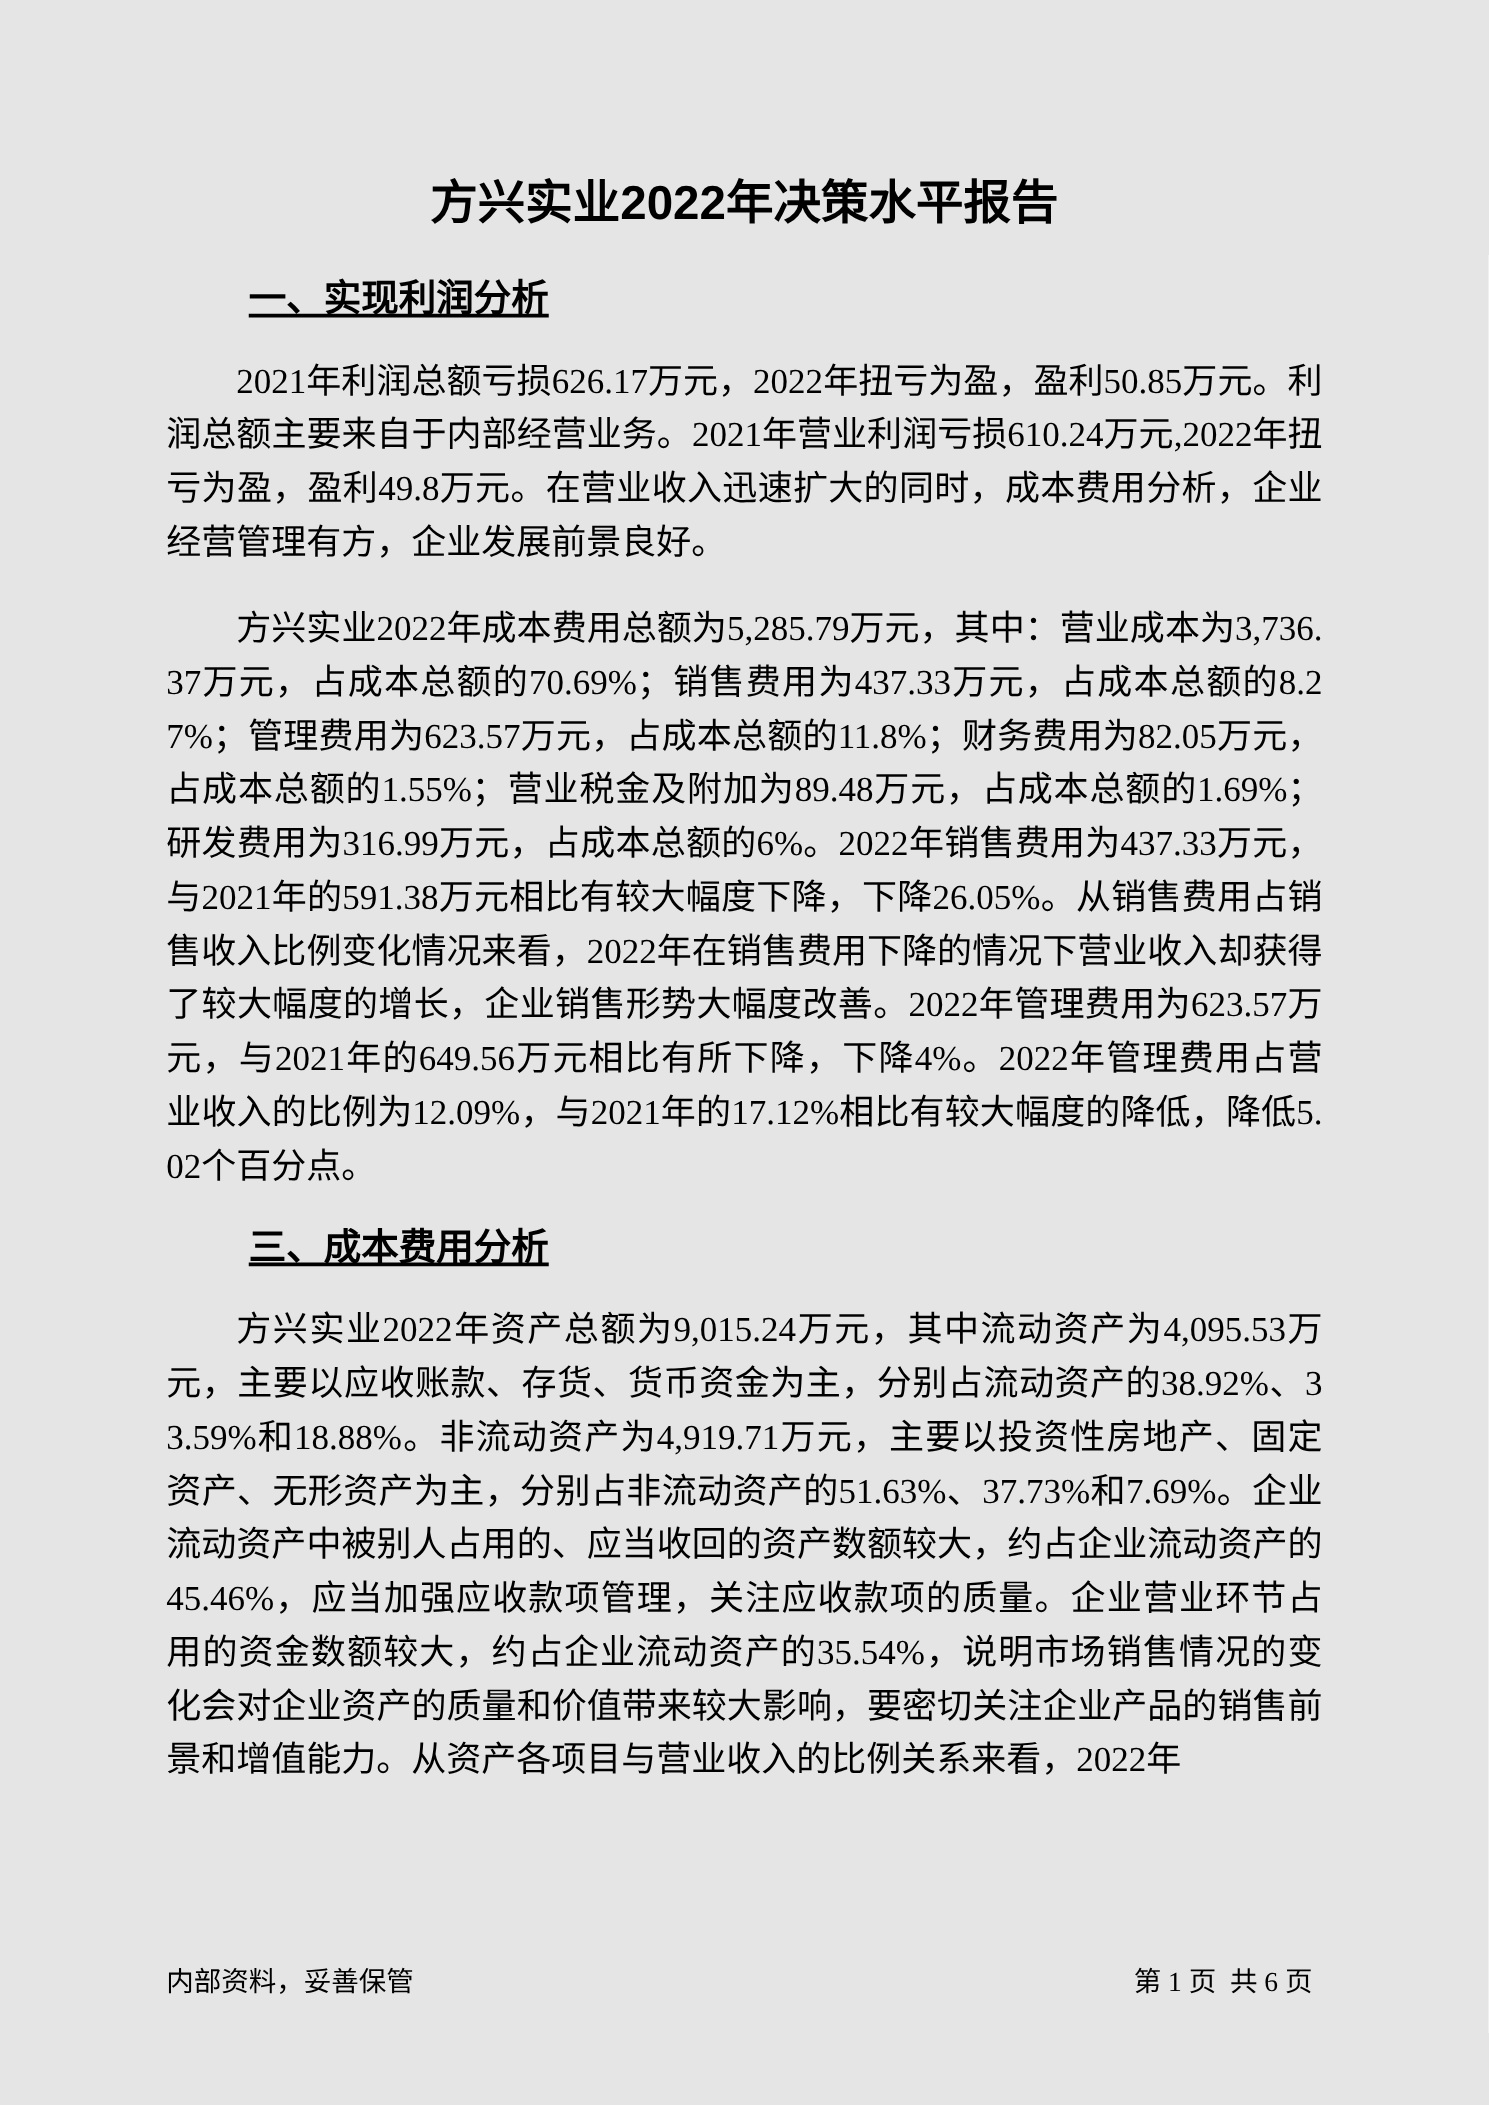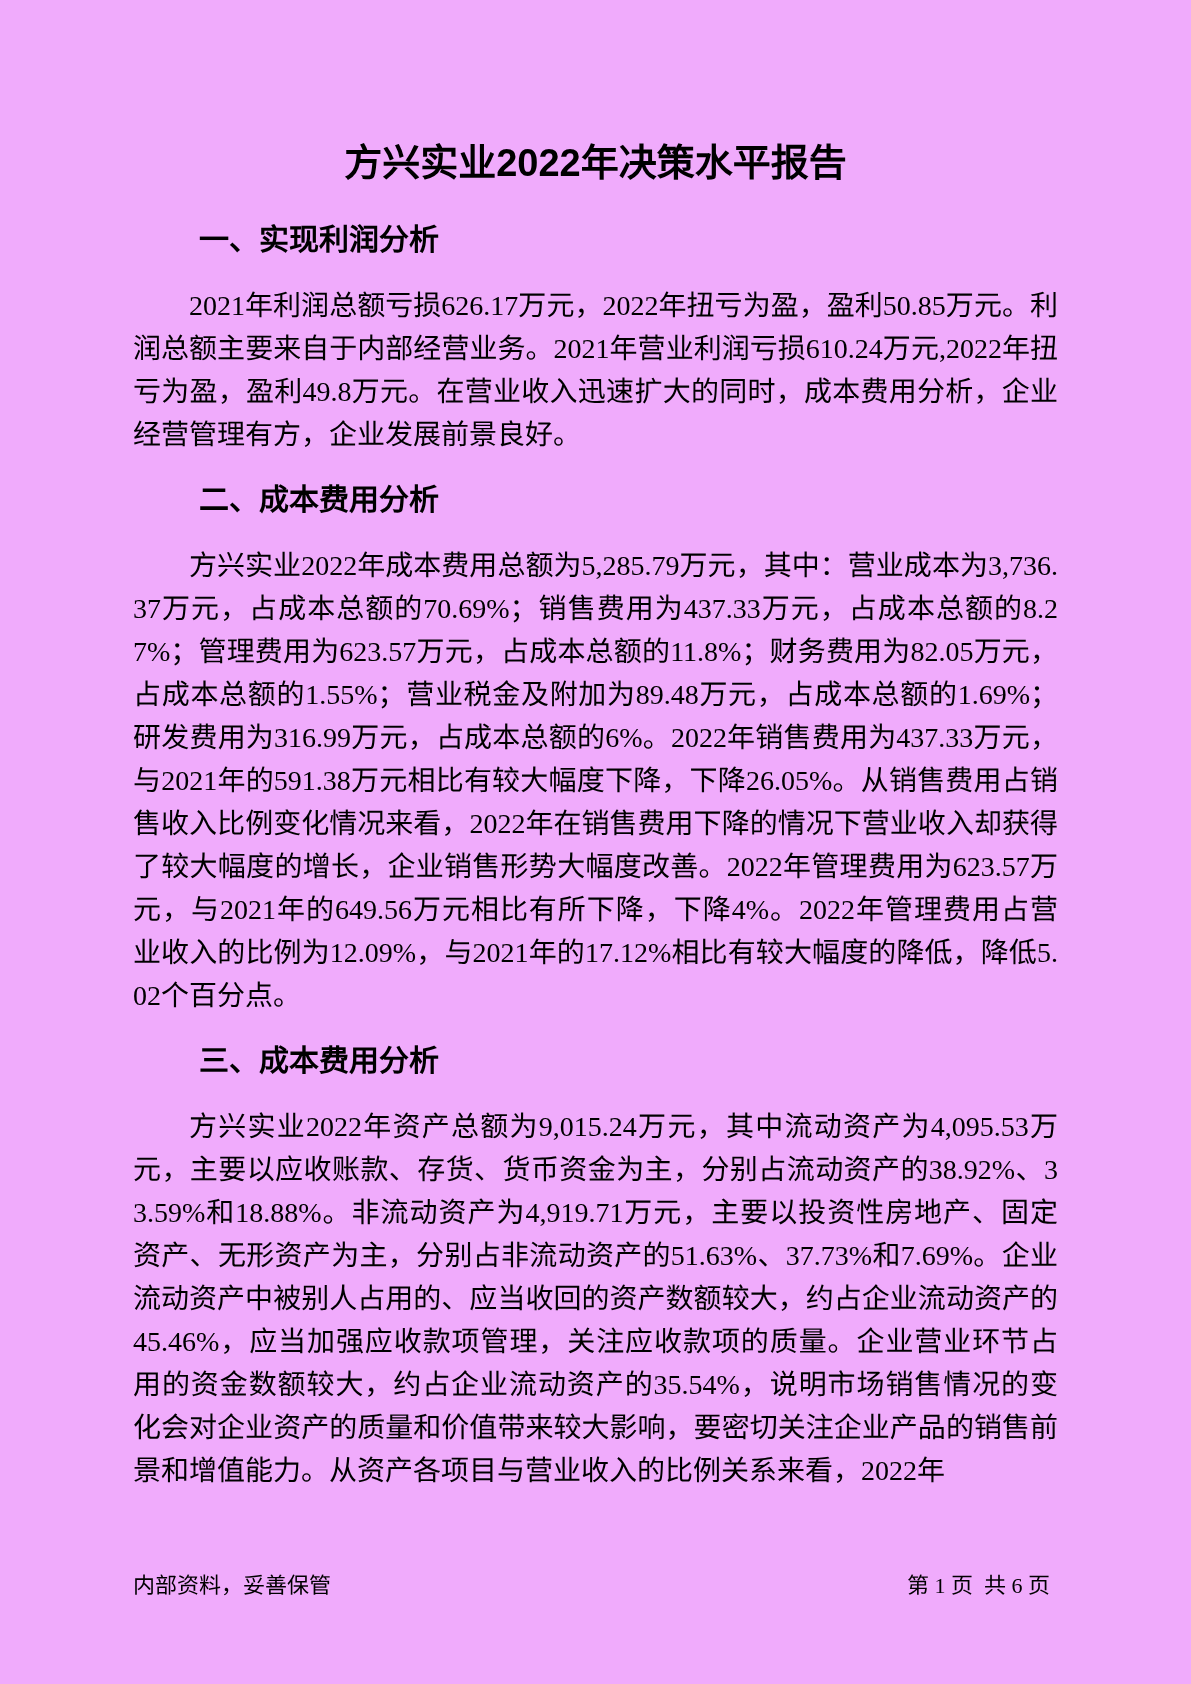--- a/index.html
+++ b/index.html
@@ -5,21 +5,21 @@
   html, body {
     margin: 0;
     padding: 0;
     background: #ffffff;
   }
   .page {
     position: relative;
     width: 1191px;
     height: 1684px;
     margin: 0 auto;
-    background: #f0abfc;
+    background: #e5e5e5;
     box-sizing: border-box;
     padding: 140px 133px 0 133px;
     overflow: hidden;
     color: #000000;
   }
   .doc-title {
     margin: 0;
     font-family: "Liberation Sans", "DejaVu Sans", sans-serif;
     font-weight: bold;
     font-size: 38px;
@@ -28,20 +28,21 @@
     color: #000000;
   }
   .section-heading {
     margin: 26px 0 0 0;
     font-family: "Liberation Sans", "DejaVu Sans", sans-serif;
     font-weight: bold;
     font-size: 30px;
     line-height: 36px;
     text-indent: 66px;
     color: #000000;
+    text-decoration: underline;
   }
   .section-heading.first {
     margin-top: 36px;
   }
   .body-para {
     margin: 26px 0 0 0;
     font-family: "Liberation Serif", "DejaVu Serif", serif;
     font-size: 28px;
     line-height: 43px;
     text-indent: 2em;
@@ -78,21 +79,20 @@
 <body>
 
 <div class="page">
 
   <h1 class="doc-title">方兴实业2022年决策水平报告</h1>
 
   <h2 class="section-heading first">一、实现利润分析</h2>
 
   <p class="body-para">2021年利润总额亏损626.17万元，2022年扭亏为盈，盈利50.85万元。利润总额主要来自于内部经营业务。2021年营业利润亏损610.24万元,2022年扭亏为盈，盈利49.8万元。在营业收入迅速扩大的同时，成本费用分析，企业经营管理有方，企业发展前景良好。</p>
 
-  <h2 class="section-heading">二、成本费用分析</h2>
 
   <p class="body-para">方兴实业2022年成本费用总额为5,285.79万元，其中：营业成本为3,736.37万元，占成本总额的70.69%；销售费用为437.33万元，占成本总额的8.27%；管理费用为623.57万元，占成本总额的11.8%；财务费用为82.05万元，占成本总额的1.55%；营业税金及附加为89.48万元，占成本总额的1.69%；研发费用为316.99万元，占成本总额的6%。2022年销售费用为437.33万元，与2021年的591.38万元相比有较大幅度下降，下降26.05%。从销售费用占销售收入比例变化情况来看，2022年在销售费用下降的情况下营业收入却获得了较大幅度的增长，企业销售形势大幅度改善。2022年管理费用为623.57万元，与2021年的649.56万元相比有所下降，下降4%。2022年管理费用占营业收入的比例为12.09%，与2021年的17.12%相比有较大幅度的降低，降低5.02个百分点。</p>
 
   <h2 class="section-heading">三、成本费用分析</h2>
 
   <p class="body-para">方兴实业2022年资产总额为9,015.24万元，其中流动资产为4,095.53万元，主要以应收账款、存货、货币资金为主，分别占流动资产的38.92%、33.59%和18.88%。非流动资产为4,919.71万元，主要以投资性房地产、固定资产、无形资产为主，分别占非流动资产的51.63%、37.73%和7.69%。企业流动资产中被别人占用的、应当收回的资产数额较大，约占企业流动资产的45.46%，应当加强应收款项管理，关注应收款项的质量。企业营业环节占用的资金数额较大，约占企业流动资产的35.54%，说明市场销售情况的变化会对企业资产的质量和价值带来较大影响，要密切关注企业产品的销售前景和增值能力。从资产各项目与营业收入的比例关系来看，2022年</p>
 
   <div class="footer">
     <span class="footer-note">内部资料，妥善保管</span>
     <span class="footer-page">第 1 页  共 6 页</span>

